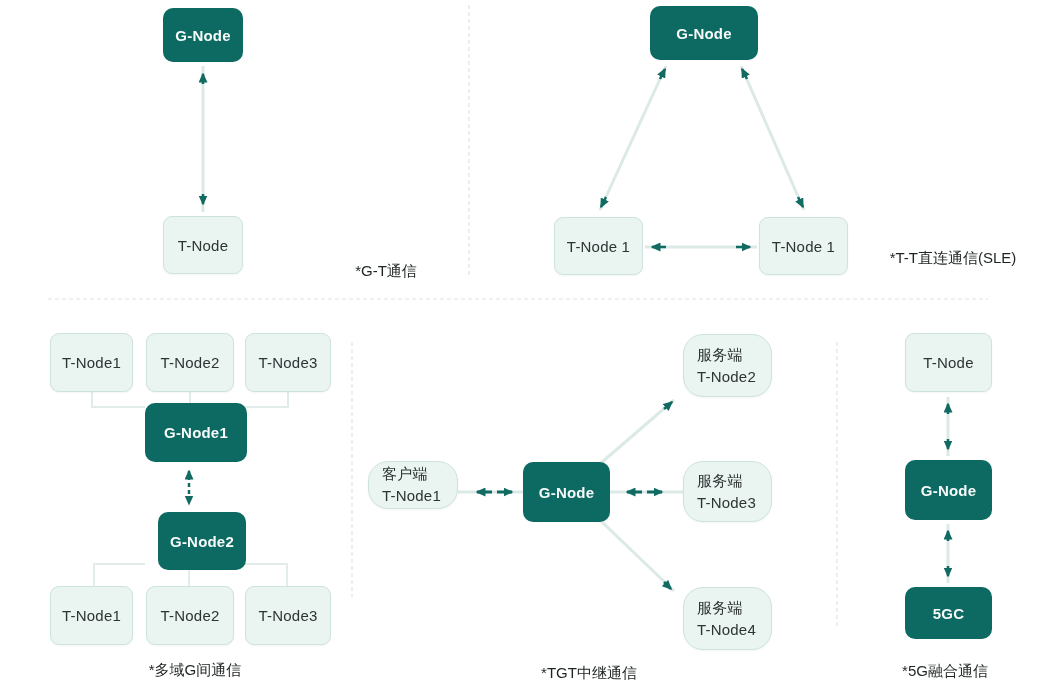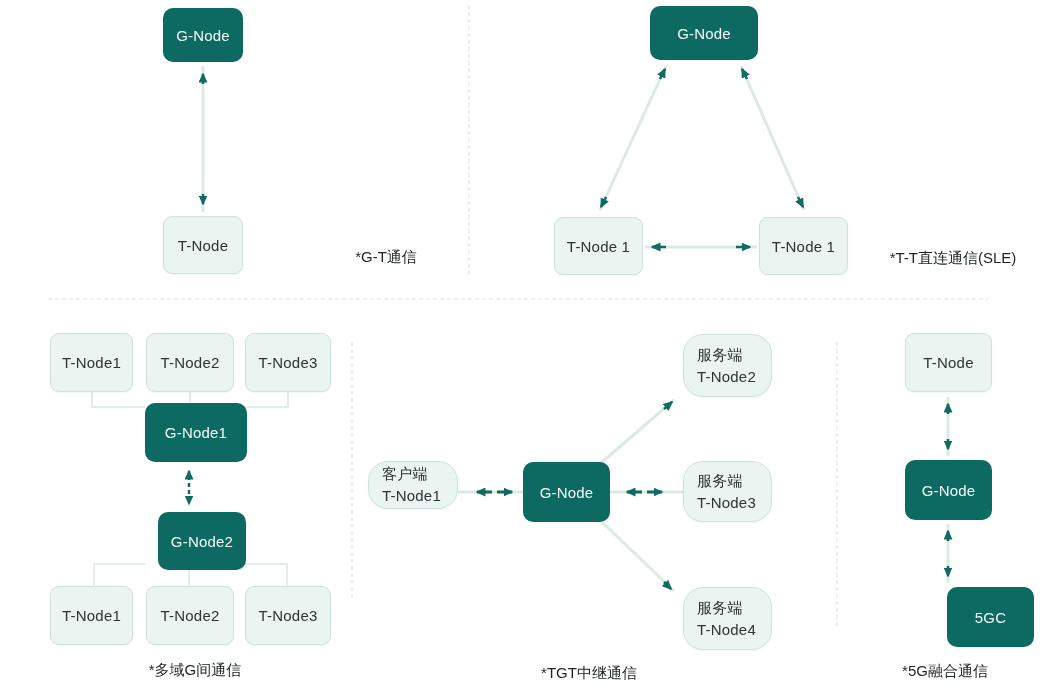--- a/index.html
+++ b/index.html
@@ -6,21 +6,21 @@
   #stage{
     position:relative;width:1063px;height:696px;background:#ffffff;overflow:hidden;
     font-family:"Liberation Sans","DejaVu Sans",sans-serif;
   }
   #wires{position:absolute;left:0;top:0;width:1063px;height:696px;}
   .node{
     position:absolute;display:flex;align-items:center;justify-content:center;
     box-sizing:border-box;font-size:15px;letter-spacing:.2px;
   }
   .node.dark{
-    background:#0d6a62;color:#f7fbfa;border-radius:10px;font-weight:400;
+    background:#0d6a62;color:#f7fbfa;border-radius:10px;font-weight:700;
   }
   .node.light{
     background:#eaf4f1;color:#2e3334;border:1.5px solid #cee3e0;border-radius:9px;
     box-shadow:0 1px 2px rgba(20,60,55,0.05);
   }
   .node.two-line{
     flex-direction:column;align-items:flex-start;justify-content:center;
     padding-left:13px;line-height:22px;border-radius:20px;
   }
   .caption{
@@ -99,21 +99,21 @@
     <line class="dk" x1="948" y1="541" x2="948" y2="531" marker-end="url(#ah)"></line>
     <line class="dk" x1="948" y1="566" x2="948" y2="576" marker-end="url(#ah)"></line>
   </svg>
 
   <div class="node dark" style="left:163px;top:8px;width:80px;height:54px">
     <span>G-Node</span>
   </div>
   <div class="node light" style="left:163px;top:216px;width:80px;height:58px">
     <span>T-Node</span>
   </div>
-  <div class="caption" style="left:386px;top:257px">*G-T通信</div>
+  <div class="caption" style="left:386px;top:271px">*G-T通信</div>
 
   <div class="node dark" style="left:650px;top:6px;width:108px;height:54px">
     <span>G-Node</span>
   </div>
   <div class="node light" style="left:554px;top:217px;width:89px;height:58px">
     <span>T-Node 1</span>
   </div>
   <div class="node light" style="left:759px;top:217px;width:89px;height:58px">
     <span>T-Node 1</span>
   </div>
@@ -165,18 +165,18 @@
     <span>T-Node4</span>
   </div>
   <div class="caption" style="left:589px;top:673px">*TGT中继通信</div>
 
   <div class="node light" style="left:905px;top:333px;width:87px;height:59px">
     <span>T-Node</span>
   </div>
   <div class="node dark" style="left:905px;top:460px;width:87px;height:60px">
     <span>G-Node</span>
   </div>
-  <div class="node dark" style="left:947px;top:587px;width:87px;height:60px">
+  <div class="node dark" style="left:905px;top:587px;width:87px;height:52px">
     <span>5GC</span>
   </div>
   <div class="caption" style="left:945px;top:671px">*5G融合通信</div>
 
 </div>
 
 </body></html>

